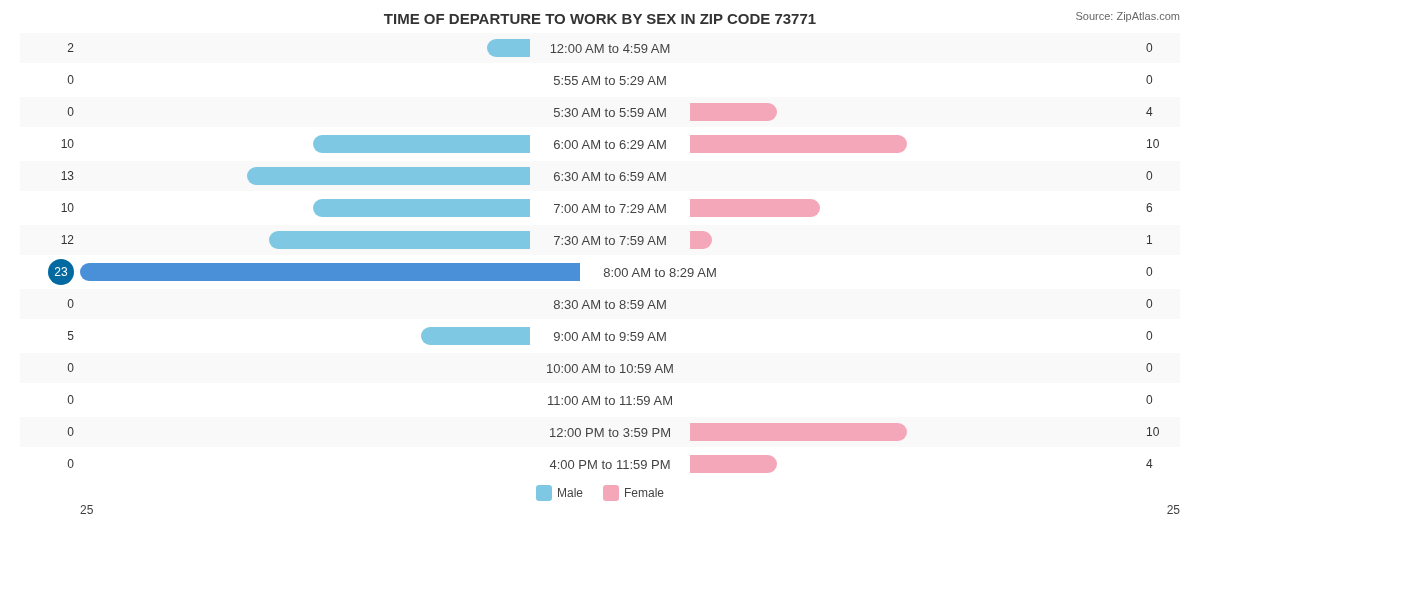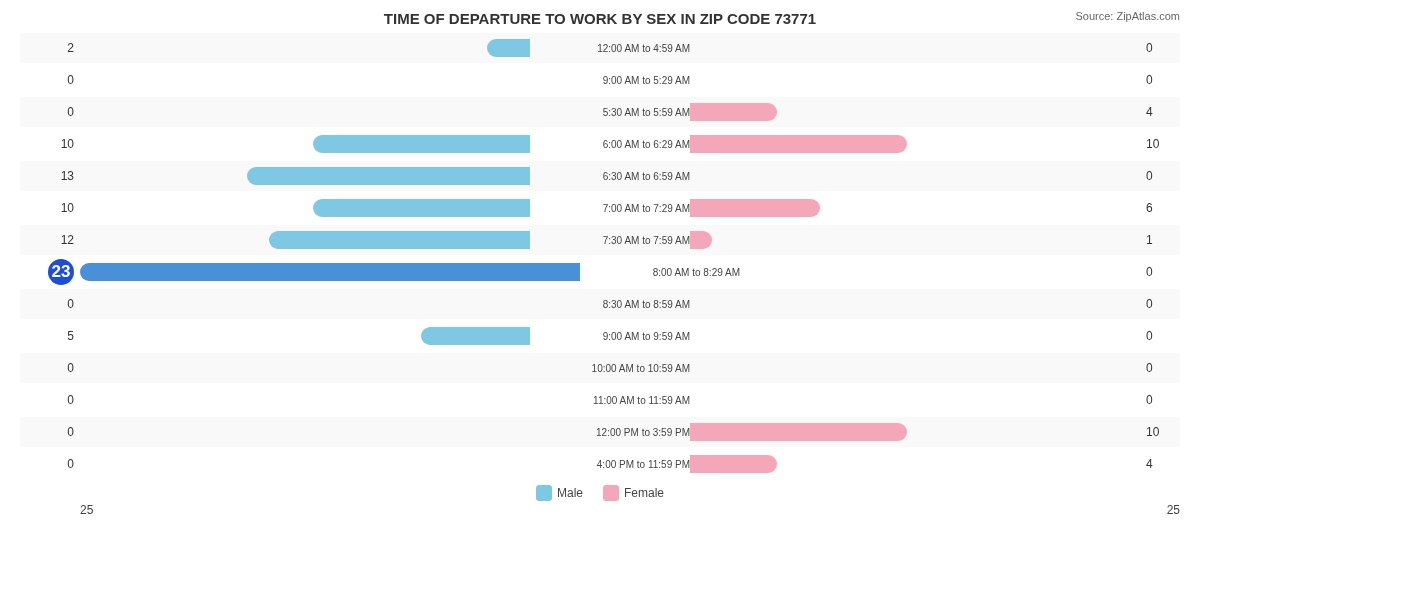--- a/index.html
+++ b/index.html
@@ -50,22 +50,22 @@
     .left-value {
       width: 60px;
       text-align: right;
       font-size: 12px;
       color: #333;
       padding-right: 6px;
       flex-shrink: 0;
     }
     .label-center {
       width: 160px;
-      text-align: right;
-      font-size: 10px;
+      text-align: center;
+      font-size: 13px;
       color: #444;
       flex-shrink: 0;
       z-index: 2;
     }
     .left-bar-wrap {
       flex: 1;
       display: flex;
       justify-content: flex-end;
       align-items: center;
       height: 18px;
@@ -140,21 +140,21 @@
         <div class="left-bar-wrap" style="max-width: 500px;">
           <div class="bar-male" style="width: 43.4783px;"></div>
         </div>
         <div class="label-center">12:00 AM to 4:59 AM</div>
         <div class="right-bar-wrap" style="max-width: 500px;"></div>
         <div class="right-value">0</div>
       </div>
       <div class="row row-bg-white">
         <div class="left-value">0</div>
         <div class="left-bar-wrap" style="max-width: 500px;"></div>
-        <div class="label-center">9:00 AM to 5:29 AM</div>
+        <div class="label-center">5:55 AM to 5:29 AM</div>
         <div class="right-bar-wrap" style="max-width: 500px;"></div>
         <div class="right-value">0</div>
       </div>
       <div class="row row-bg-light">
         <div class="left-value">0</div>
         <div class="left-bar-wrap" style="max-width: 500px;"></div>
         <div class="label-center">5:30 AM to 5:59 AM</div>
         <div class="right-bar-wrap" style="max-width: 500px;">
           <div class="bar-female" style="width: 86.9565px;"></div>
         </div>
@@ -196,21 +196,21 @@
         <div class="left-bar-wrap" style="max-width: 500px;">
           <div class="bar-male" style="width: 260.87px;"></div>
         </div>
         <div class="label-center">7:30 AM to 7:59 AM</div>
         <div class="right-bar-wrap" style="max-width: 500px;">
           <div class="bar-female" style="width: 21.7391px;"></div>
         </div>
         <div class="right-value">1</div>
       </div>
       <div class="row row-bg-white">
-        <div class="left-value"><span style="display:inline-flex;align-items:center;justify-content:center;background:#1d4ed8;color:#fff;border-radius:50%;width:26px;height:26px;font-size:17px;font-weight:bold;">23</span></div>
+        <div class="left-value"><span style="display:inline-flex;align-items:center;justify-content:center;background:#0369a1;color:#fff;border-radius:50%;width:26px;height:26px;font-size:12px;font-weight:normal;">23</span></div>
         <div class="left-bar-wrap" style="max-width: 500px;">
           <div class="bar-male" style="width: 500px; background: rgb(74, 144, 217);"></div>
         </div>
         <div class="label-center">8:00 AM to 8:29 AM</div>
         <div class="right-bar-wrap" style="max-width: 500px;"></div>
         <div class="right-value">0</div>
       </div>
       <div class="row row-bg-light">
         <div class="left-value">0</div>
         <div class="left-bar-wrap" style="max-width: 500px;"></div>

